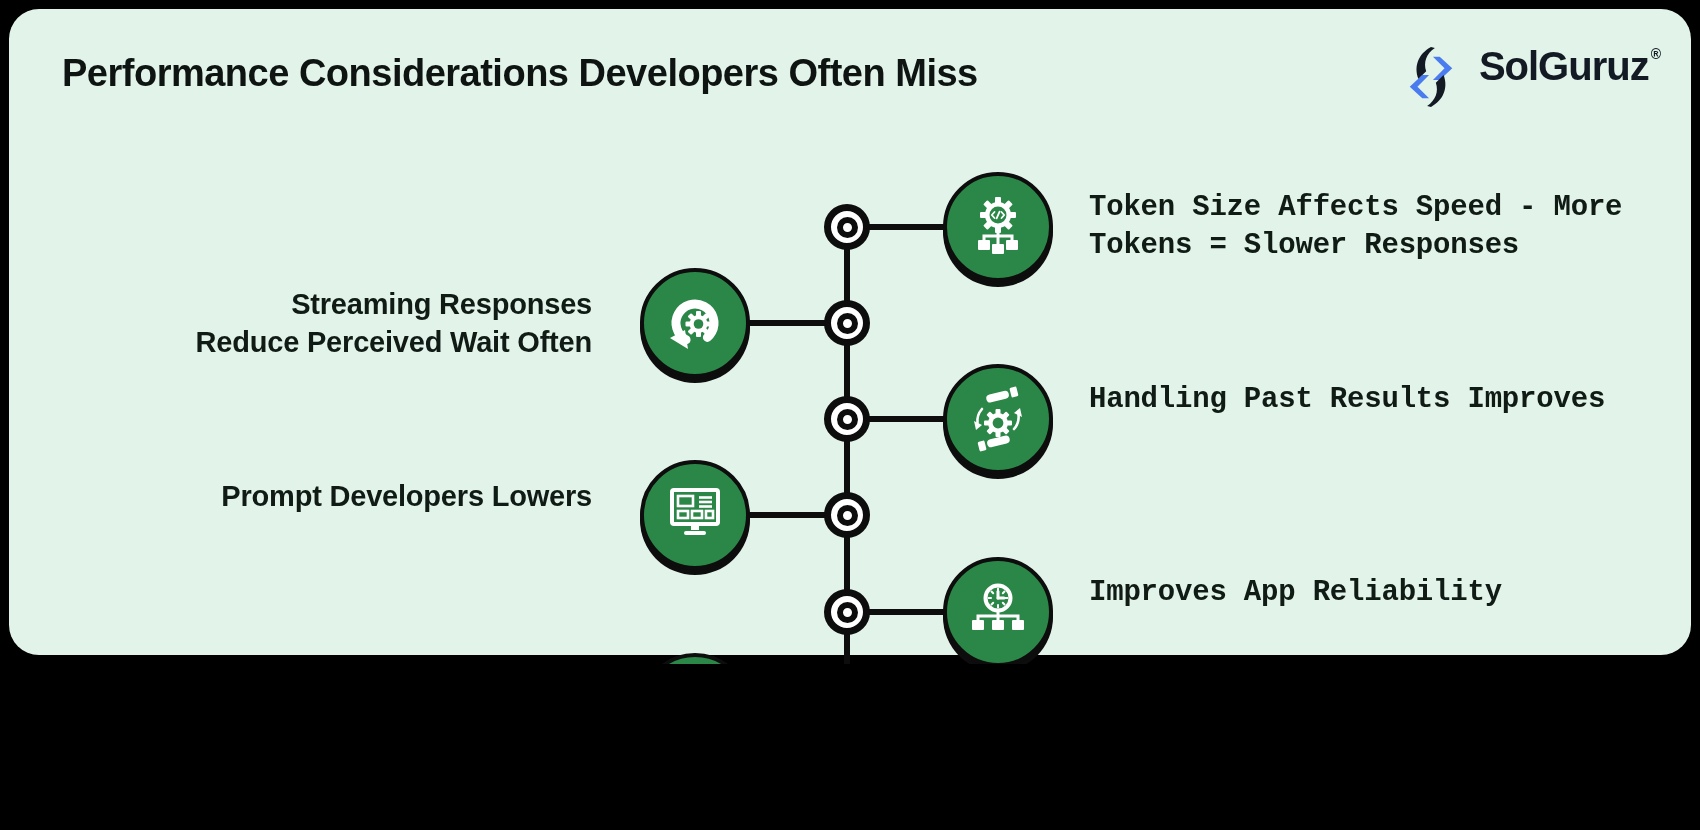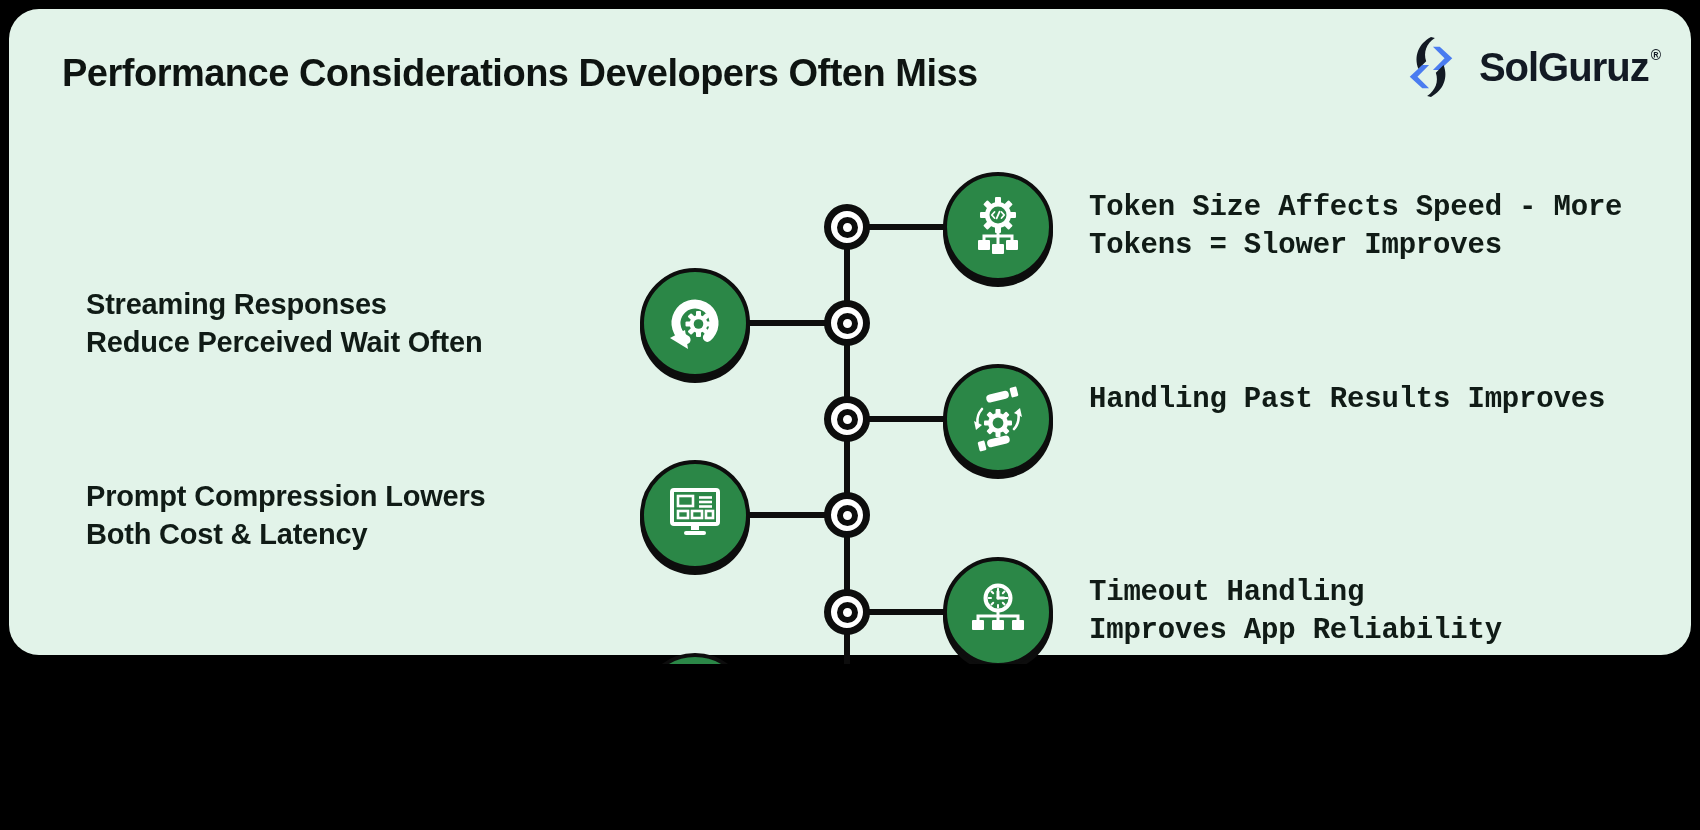--- a/index.html
+++ b/index.html
@@ -17,22 +17,22 @@
   }
   .panel{
     position:absolute;left:9px;top:9px;right:9px;bottom:9px;
     background:var(--panel-bg);border-radius:30px;
   }
   .title{
     position:absolute;left:62px;top:52px;
     font-size:38px;font-weight:800;color:#0e1411;letter-spacing:-0.5px;
   }
   .logo{
-    position:absolute;right:40px;top:32px;height:70px;
-    display:flex;align-items:center;gap:19px;
+    position:absolute;right:40px;top:44px;height:70px;
+    display:flex;align-items:flex-start;gap:19px;
   }
   .logo-mark{width:58px;height:66px;}
   .logo-name{
     font-size:40px;font-weight:800;color:var(--logo-text);letter-spacing:-1px;
     display:flex;align-items:flex-start;
   }
   .logo-reg{font-size:14px;font-weight:700;margin-top:2px;margin-left:2px;}
   .spine{
     position:absolute;left:844px;top:227px;width:6px;height:481px;
     background:var(--ink);border-radius:3px;
@@ -52,21 +52,21 @@
     border-radius:50%;background:var(--green);
     box-shadow:0 5px 0 0 var(--ink);
     display:flex;align-items:center;justify-content:center;
   }
   .icon-circle svg{width:72px;height:72px;display:block;}
   .label{
     position:absolute;font-size:29px;font-weight:700;color:var(--text);
     line-height:38px;letter-spacing:-0.2px;white-space:nowrap;
   }
   .label-right{left:1089px;width:580px;text-align:left;font-family:Liberation Mono, monospace;}
-  .label-left{left:86px;width:520px;}
+  .label-left{left:72px;width:520px;text-align:right;}
   .label span{display:block;}
 </style>
 </head>
 <body>
 
 <div class="canvas">
   <div class="panel"></div>
 
   <div class="title">Performance Considerations Developers Often Miss</div>
 
@@ -115,21 +115,21 @@
       </g>
       <g fill="#fff">
         <rect x="16" y="49" width="12" height="10" rx="1"></rect>
         <rect x="44" y="49" width="12" height="10" rx="1"></rect>
         <rect x="30" y="53" width="12" height="10" rx="1"></rect>
       </g>
     </svg>
   </div>
   <div class="label label-right" style="top:189px">
     <span>Token Size Affects Speed - More</span>
-    <span>Tokens = Slower Improves</span>
+    <span>Tokens = Slower Responses</span>
   </div>
 
   <div class="connector" style="left:695px;top:320px;width:152px"></div>
   <div class="node" style="left:824px;top:300px">
       <div class="node-inner"></div>
     </div>
   <div class="icon-circle" style="left:640px;top:268px">
     <svg viewBox="0 0 72 72">
       <circle cx="36" cy="36" r="19" stroke="#fff" stroke-width="9" fill="none" stroke-dasharray="96 24" stroke-linecap="round" transform="rotate(118 36 36)"></circle>
       <polygon points="11,51 29,62 26,43" fill="#fff"></polygon>
@@ -204,22 +204,21 @@
         <line x1="40" y1="27.5" x2="53" y2="27.5"></line>
         <rect x="19" y="32" width="10" height="7"></rect>
         <rect x="33" y="32" width="10" height="7"></rect>
         <rect x="47" y="32" width="7" height="7"></rect>
       </g>
       <rect x="32" y="45" width="8" height="6" fill="#fff"></rect>
       <rect x="25" y="52" width="22" height="4" rx="2" fill="#fff"></rect>
     </svg>
   </div>
   <div class="label label-left" style="top:477px">
-    <span>Prompt Compression Lowers</span>
-    <span>Both Cost &amp; Latency</span>
+    <span>Prompt Developers Lowers</span>
   </div>
 
   <div class="connector" style="left:847px;top:609px;width:151px"></div>
   <div class="node" style="left:824px;top:589px">
       <div class="node-inner"></div>
     </div>
   <div class="icon-circle" style="left:943px;top:557px">
     <svg viewBox="0 0 72 72">
       <circle cx="36" cy="22" r="12.5" stroke="#fff" stroke-width="4" fill="none"></circle>
       <g stroke="#fff" stroke-width="2" stroke-linecap="round">
@@ -242,21 +241,20 @@
         <path d="M36 40 V44"></path>
       </g>
       <g fill="#fff">
         <rect x="10" y="44" width="12" height="10" rx="1"></rect>
         <rect x="30" y="44" width="12" height="10" rx="1"></rect>
         <rect x="50" y="44" width="12" height="10" rx="1"></rect>
       </g>
     </svg>
   </div>
   <div class="label label-right" style="top:574px">
-    <span>Timeout Handling</span>
     <span>Improves App Reliability</span>
   </div>
 
   <div class="connector" style="left:695px;top:705px;width:152px"></div>
   <div class="node" style="left:824px;top:685px">
       <div class="node-inner"></div>
     </div>
   <div class="icon-circle" style="left:640px;top:653px">
     <svg viewBox="0 0 72 72">
       <g fill="#fff">

